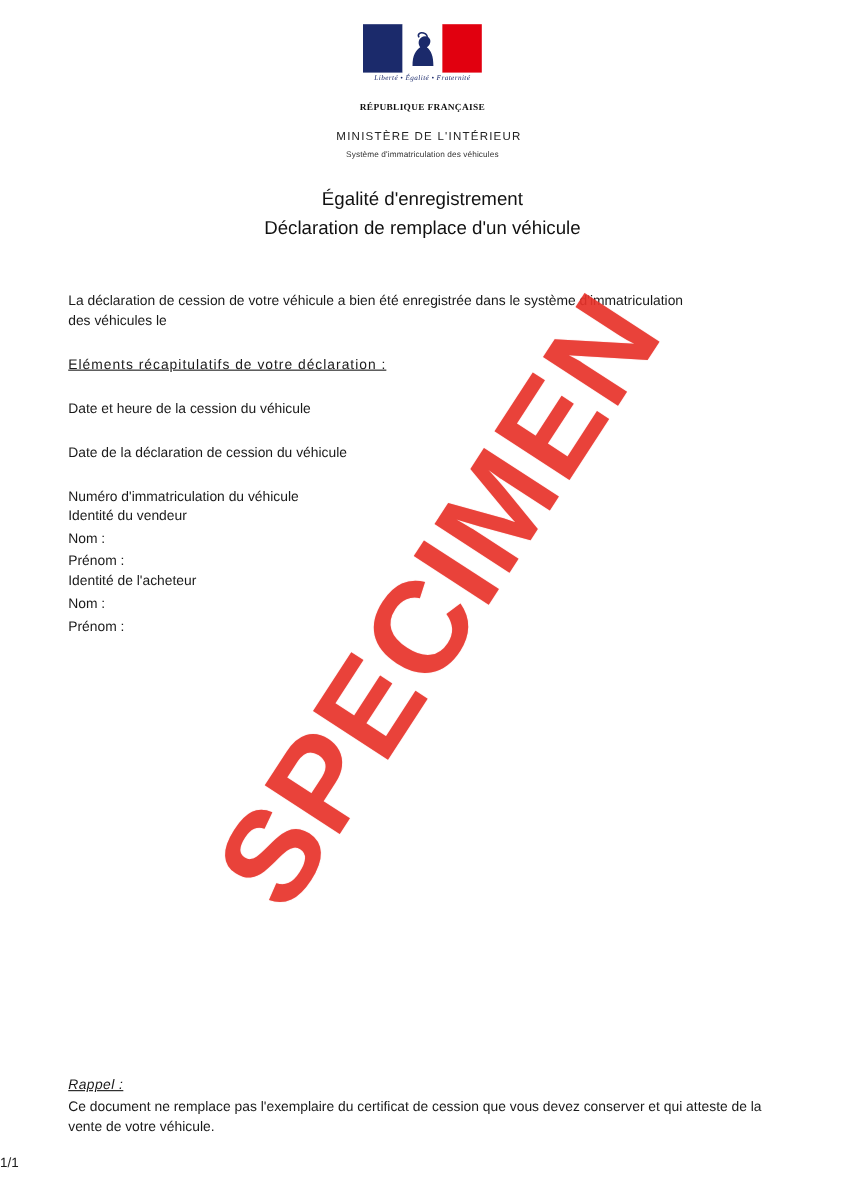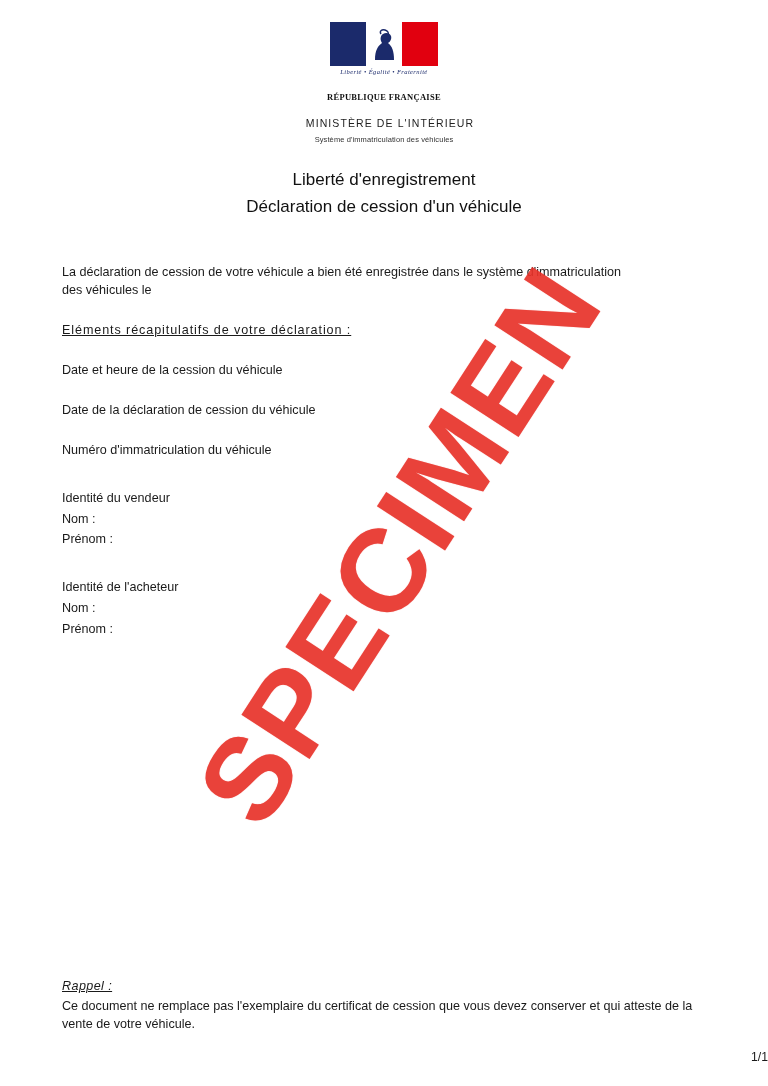--- a/index.html
+++ b/index.html
@@ -115,21 +115,20 @@
   }
   .section-underline {
     margin-top: 22px;
     text-decoration: underline;
     letter-spacing: 0.9px;
   }
   .field {
     margin-top: 22px;
   }
   .block {
-    margin-top: 30px;
   }
   .block .line {
     margin-top: 3px;
   }
   .block .head {
     margin-bottom: 2px;
   }
 
   
   .watermark {
@@ -172,21 +171,21 @@
   }
   .footer .note {
     margin-top: 2px;
     max-width: 660px;
   }
   .pagenum {
     position: absolute;
     bottom: 22px;
     left: 0;
     width: 768px;
-    text-align: right;
+    text-align: left;
     font-size: 12.2px;
     color: #1a1a1a;
   }
 </style>
 </head>
 <body>
 
 <div class="page">
 
   <div class="header">
@@ -203,22 +202,22 @@
       </div>
       <div class="devise">Liberté • Égalité • Fraternité</div>
       <div class="rf">RÉPUBLIQUE FRANÇAISE</div>
     </div>
 
     <div class="ministere">MINISTÈRE DE L'INTÉRIEUR</div>
     <div class="systeme">Système d'immatriculation des véhicules</div>
   </div>
 
   <div class="titles">
-    <div class="title-line">Liberté d'enregistrement</div>
-    <div class="title-line">Déclaration de cession d'un véhicule</div>
+    <div class="title-line">Égalité d'enregistrement</div>
+    <div class="title-line">Déclaration de remplace d'un véhicule</div>
   </div>
 
   <div class="content">
     <div class="intro">La déclaration de cession de votre véhicule a bien été enregistrée dans le système d'immatriculation des véhicules le</div>
 
     <div class="section-underline">Eléments récapitulatifs de votre déclaration :</div>
 
     <div class="field">Date et heure de la cession du véhicule</div>
     <div class="field">Date de la déclaration de cession du véhicule</div>
     <div class="field">Numéro d'immatriculation du véhicule</div>

